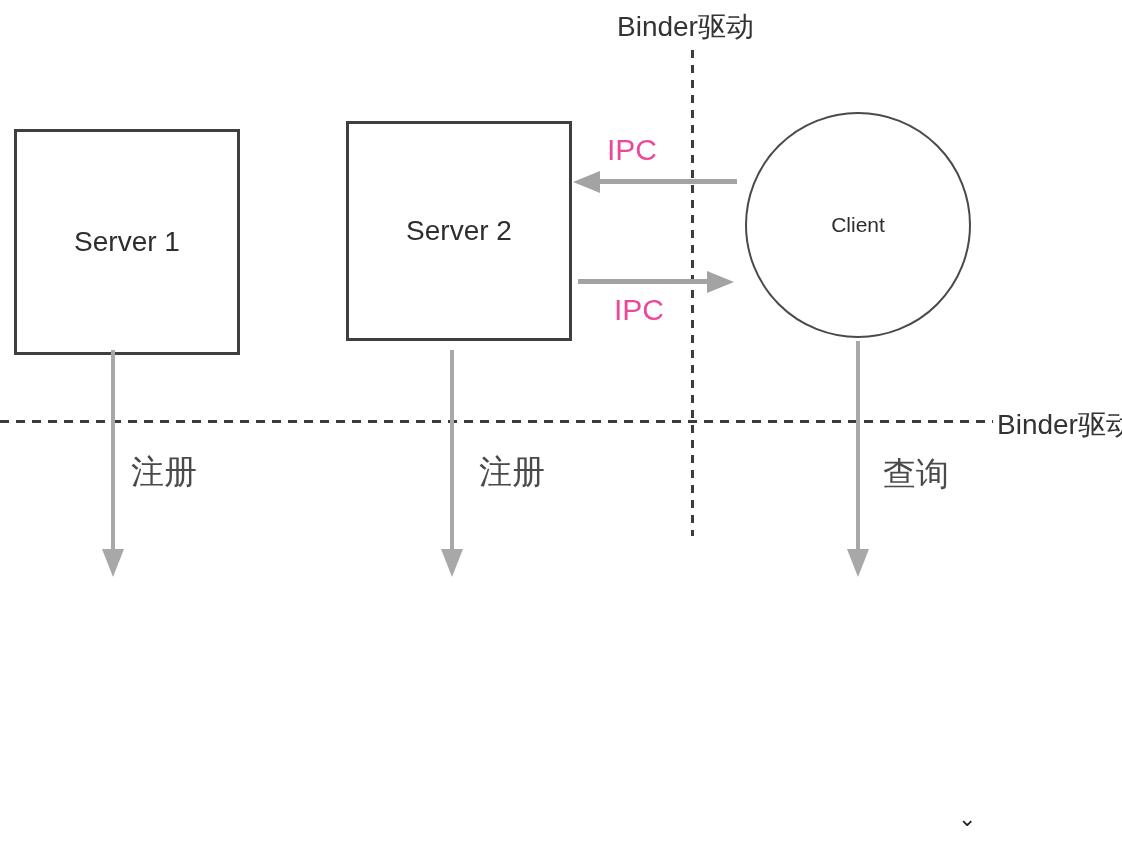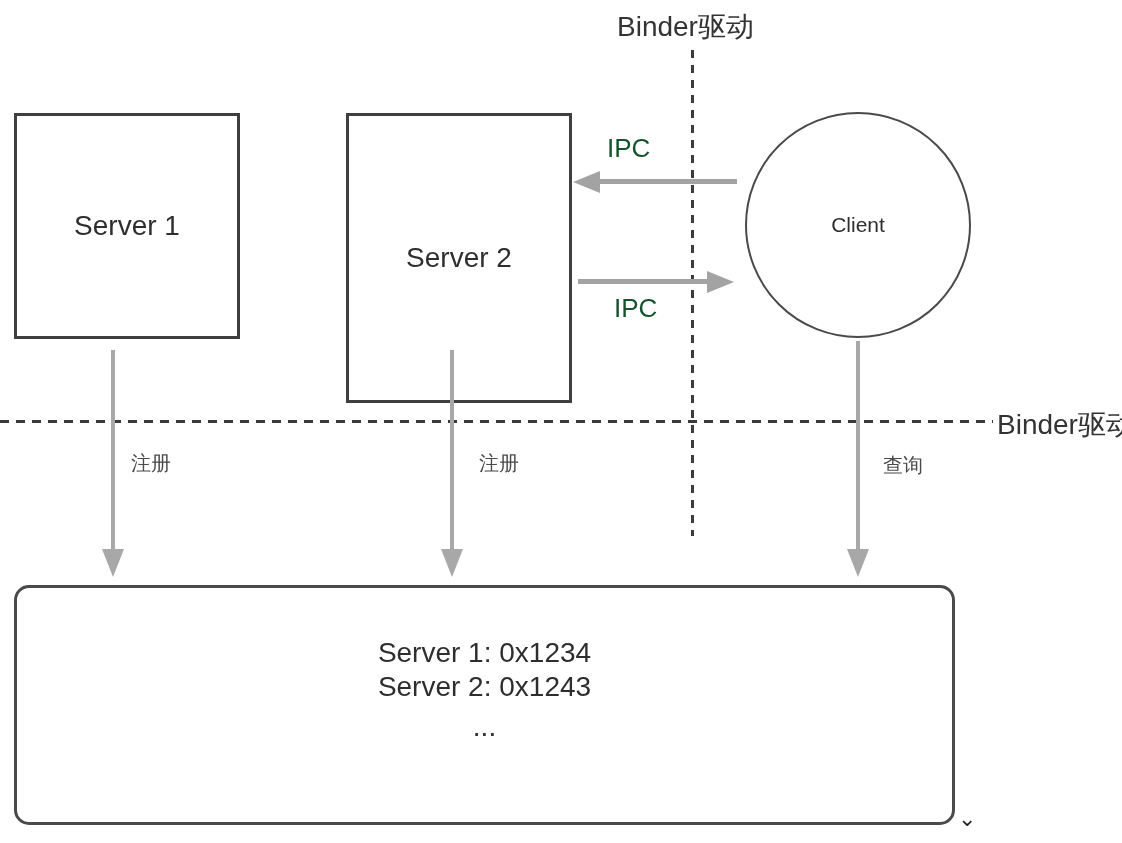--- a/index.html
+++ b/index.html
@@ -18,20 +18,21 @@
   
   .node-box {
     box-sizing: border-box;
     border: 3px solid #3f3f3f;
     background: #ffffff;
     display: flex;
     align-items: center;
     justify-content: center;
     font-size: 28px;
     color: #2e2e2e;
+    margin-top: 16px;
   }
   .node-circle {
     box-sizing: border-box;
     border: 2px solid #4a4a4a;
     border-radius: 50%;
     background: #ffffff;
     display: flex;
     align-items: center;
     justify-content: center;
     font-size: 21px;
@@ -65,22 +66,22 @@
   }
   .head-down {
     width: 0; height: 0;
     border-left: 11px solid transparent;
     border-right: 11px solid transparent;
     border-top: 28px solid #a8a8a8;
   }
 
   
   .lbl-dark { font-size: 28px; color: #333333; white-space: nowrap; }
-  .lbl-ipc  { font-size: 26px; color: #14532d; white-space: nowrap; }
-  .lbl-cjk  { font-size: 20px; color: #4a4a4a; white-space: nowrap; }
+  .lbl-ipc  { font-size: 30px; color: #ec4899; white-space: nowrap; }
+  .lbl-cjk  { font-size: 33px; color: #4a4a4a; white-space: nowrap; }
 
   
   .service-box {
     box-sizing: border-box;
     border: 3px solid #4a4a4a;
     border-radius: 15px;
     background: #ffffff;
   }
   .service-lines {
     position: absolute;
@@ -102,21 +103,21 @@
 
 <div id="canvas">
 
   <div class="abs lbl-dark" style="left:617px; top:8px;">Binder驱动</div>
   <div class="abs vdash" style="left:691px; top:50px; height:486px;"></div>
 
   <div class="abs node-box" style="left:14px; top:113px; width:226px; height:226px;">
     <span>Server 1</span>
   </div>
 
-  <div class="abs node-box" style="left:346px; top:113px; width:226px; height:290px;">
+  <div class="abs node-box" style="left:346px; top:105px; width:226px; height:220px;">
     <span>Server 2</span>
   </div>
 
   <div class="abs node-circle" style="left:745px; top:112px; width:226px; height:226px;">
     <span>Client</span>
   </div>
 
   <div class="abs lbl-ipc" style="left:607px; top:133px;">IPC</div>
   <div class="abs hline" style="left:596px; top:179px; width:141px;"></div>
   <div class="abs head-left" style="left:573px; top:171px;"></div>
@@ -133,23 +134,16 @@
   <div class="abs lbl-cjk" style="left:131px; top:450px;">注册</div>
 
   <div class="abs vline" style="left:450px; top:350px; height:200px;"></div>
   <div class="abs head-down" style="left:441px; top:549px;"></div>
   <div class="abs lbl-cjk" style="left:479px; top:450px;">注册</div>
 
   <div class="abs vline" style="left:856px; top:341px; height:209px;"></div>
   <div class="abs head-down" style="left:847px; top:549px;"></div>
   <div class="abs lbl-cjk" style="left:883px; top:452px;">查询</div>
 
-  <div class="abs service-box" style="left:14px; top:585px; width:941px; height:240px;">
-    <div class="service-lines">
-      <div>Server 1: 0x1234</div>
-      <div>Server 2: 0x1243</div>
-      <div style="margin-top:6px;">...</div>
-    </div>
-  </div>
 
   <div class="abs stray" style="left:958px; top:808px;">⌄</div>
 
 </div>
 
 </body></html>

